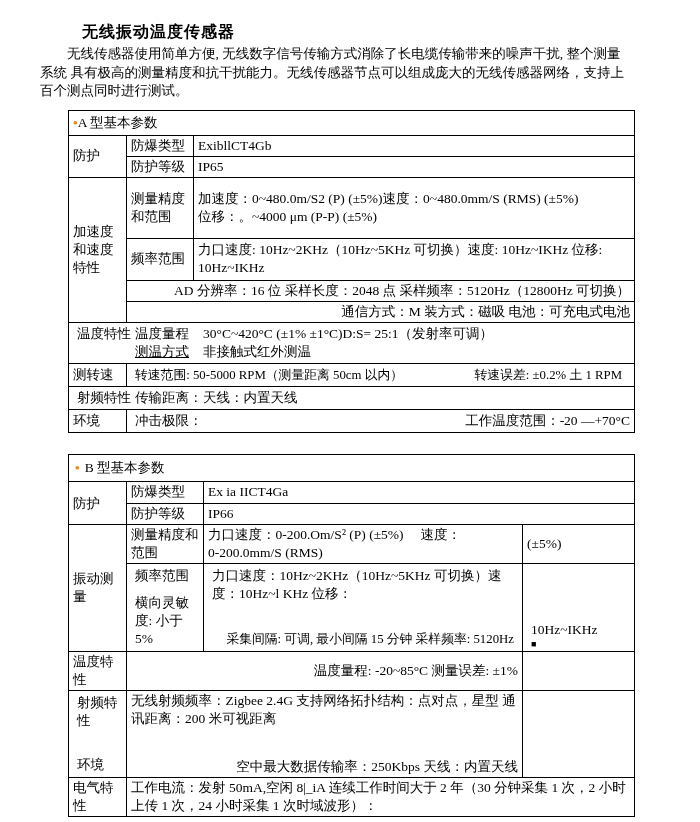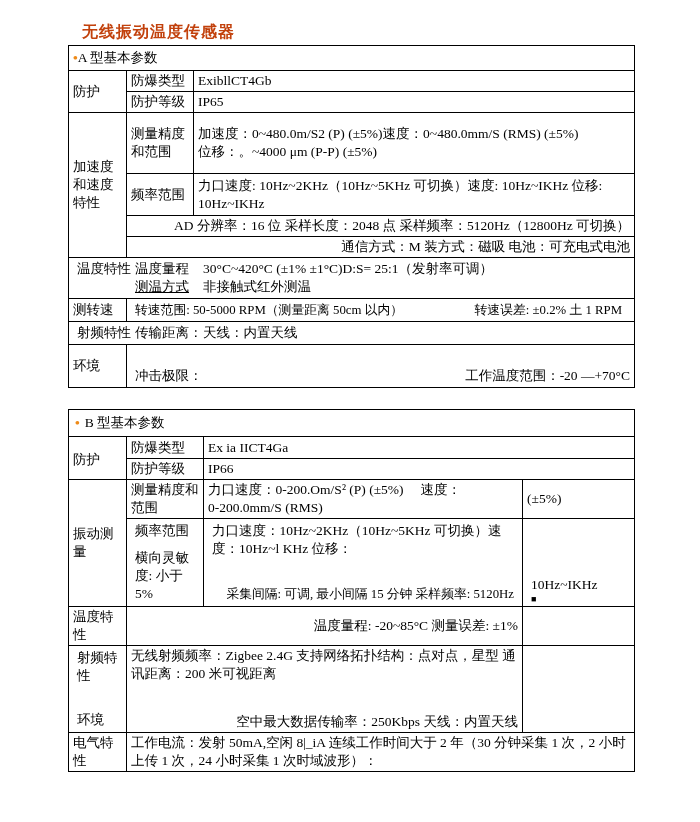--- a/index.html
+++ b/index.html
@@ -4,21 +4,21 @@
 <style>
   html,body{margin:0;padding:0;background:#ffffff;}
   body{
     width:700px;height:822px;
     font-family:"Liberation Serif","DejaVu Serif",serif;
     color:#000;
     -webkit-font-smoothing:antialiased;
   }
   .doc{padding:22px 34px 0 40px;box-sizing:border-box;}
   .title{
-    color:#c2410c;font-weight:bold;font-size:16px;line-height:20px;
+    color:#000000;font-weight:bold;font-size:16px;line-height:20px;
     margin:0 0 3px 42px;letter-spacing:1px;
   }
   .intro{
     font-size:13.5px;line-height:18.5px;margin:0 0 9px 0;width:632px;
     white-space:pre-line;text-indent:2em;
   }
   table.spec{
     border-collapse:collapse;table-layout:fixed;
     margin-left:28px;width:566px;padding-left:32px;
   }
@@ -43,21 +43,21 @@
     display:grid;grid-template-columns:58px 68px 1fr;
     padding:1px 0 1px 4px;align-items:start;
   }
   .grid3 .c1{grid-column:1;grid-row:1 / span 2;}
   .grid3 .l1{grid-column:2;grid-row:1;}
   .grid3 .v1{grid-column:3;grid-row:1;white-space:nowrap;}
   .grid3 .l2{grid-column:2;grid-row:2;text-decoration:underline;}
   .grid3 .v2{grid-column:3;grid-row:2;white-space:nowrap;}
   .grid2{
     display:grid;grid-template-columns:68px 1fr;
-    padding:1px 0 1px 4px;align-items:start;margin-top:20px;
+    padding:1px 0 1px 4px;align-items:start;
   }
   .split{display:flex;justify-content:space-between;padding-right:6px;}
   .colflex{
     display:flex;flex-direction:column;justify-content:space-between;
     height:100%;box-sizing:border-box;padding:2px 4px;
   }
   .colflex.end{justify-content:flex-end;align-items:flex-start;}
   .sq{font-size:9px;line-height:8px;margin-top:1px;}
   .mt{margin-top:30px;}
   
@@ -68,20 +68,23 @@
   .tb tr.r0 td{height:27px;} .tb tr.r1 td{height:22px;} .tb tr.r2 td{height:20px;}
   .tb tr.r3 td{height:38px;} .tb tr.r4 td{height:88px;} .tb tr.r5 td{height:20px;}
   .tb tr.r6 td{height:68px;} .tb tr.r7 td{height:32px;}
 </style>
 </head>
 <body>
 
 <div class="doc">
 
   <div class="title">无线振动温度传感器</div>
+  <p class="intro">无线传感器使用简单方便, 无线数字信号传输方式消除了长电缆传输带来的噪声干扰, 整个测量
+系统 具有极高的测量精度和抗干扰能力。无线传感器节点可以组成庞大的无线传感器网络，支持上
+百个测点同时进行测试。</p>
 
   <table class="spec ta">
     <colgroup>
         <col style="width:58px">
         <col style="width:67px">
         <col style="width:441px">
       </colgroup>
     <tbody>
     <tr class="r0">
       <td colspan="3" class="thead"><span class="bullet">•</span><span>A 型基本参数</span></td>

